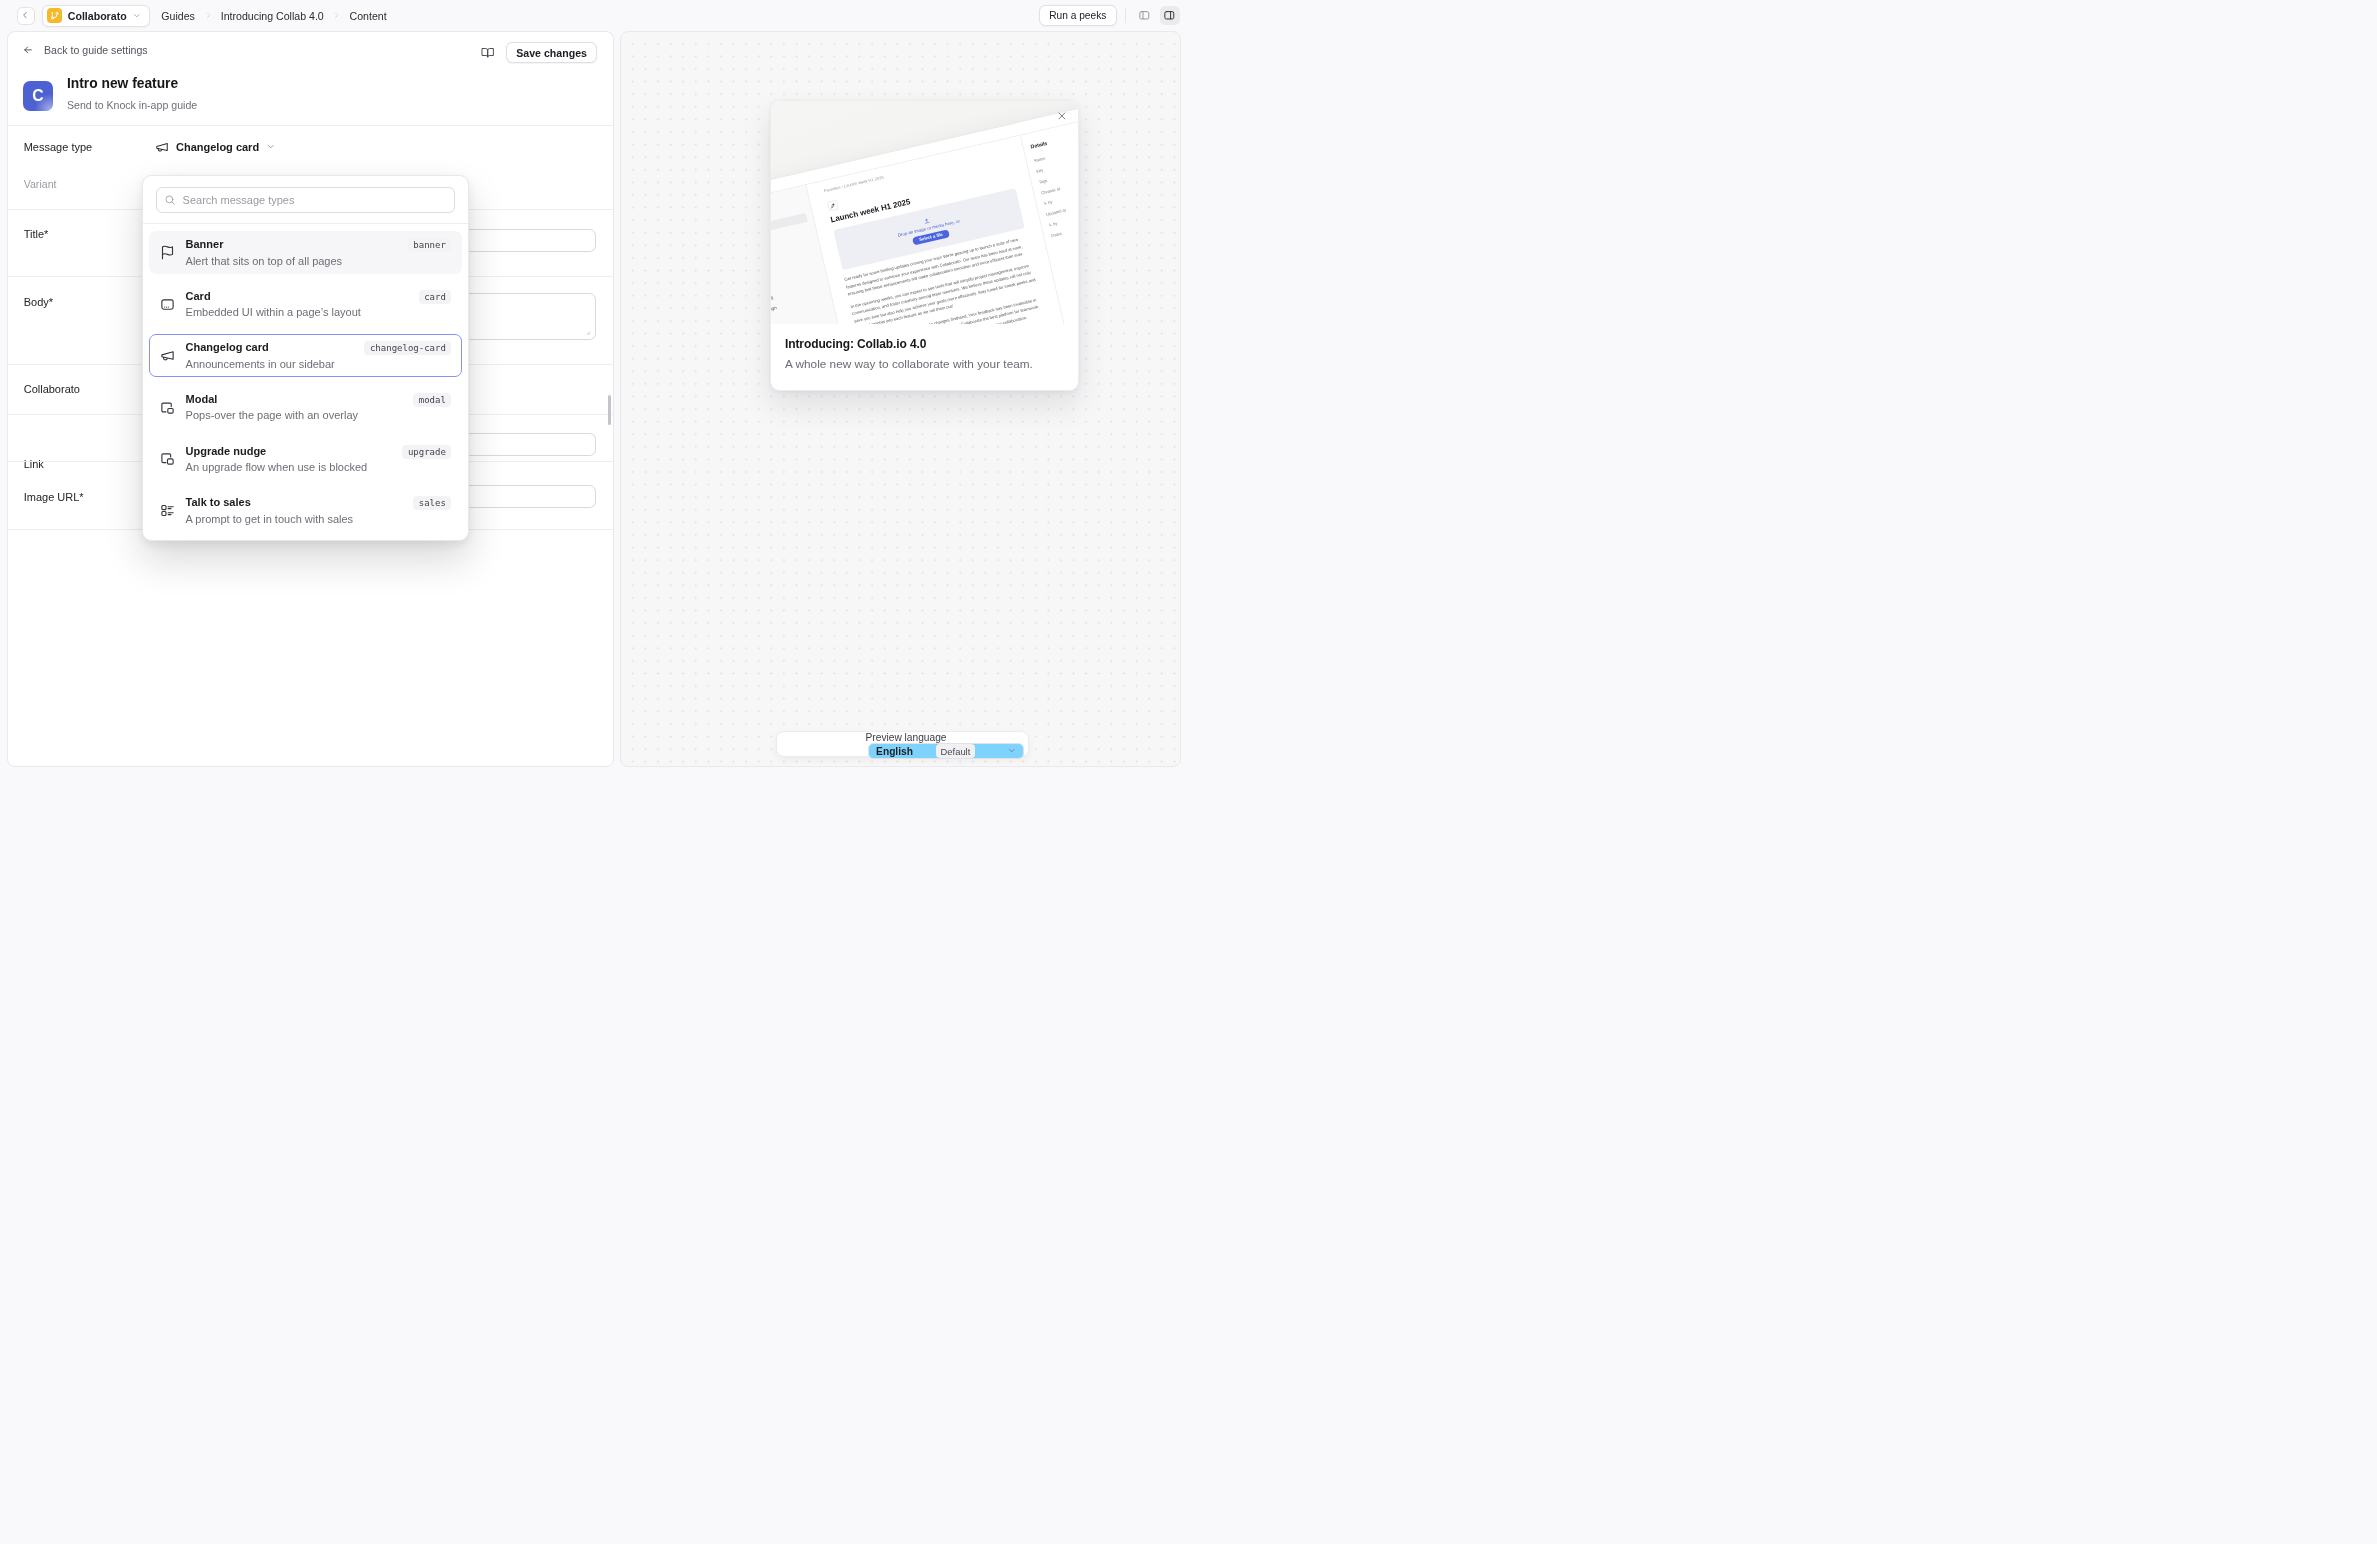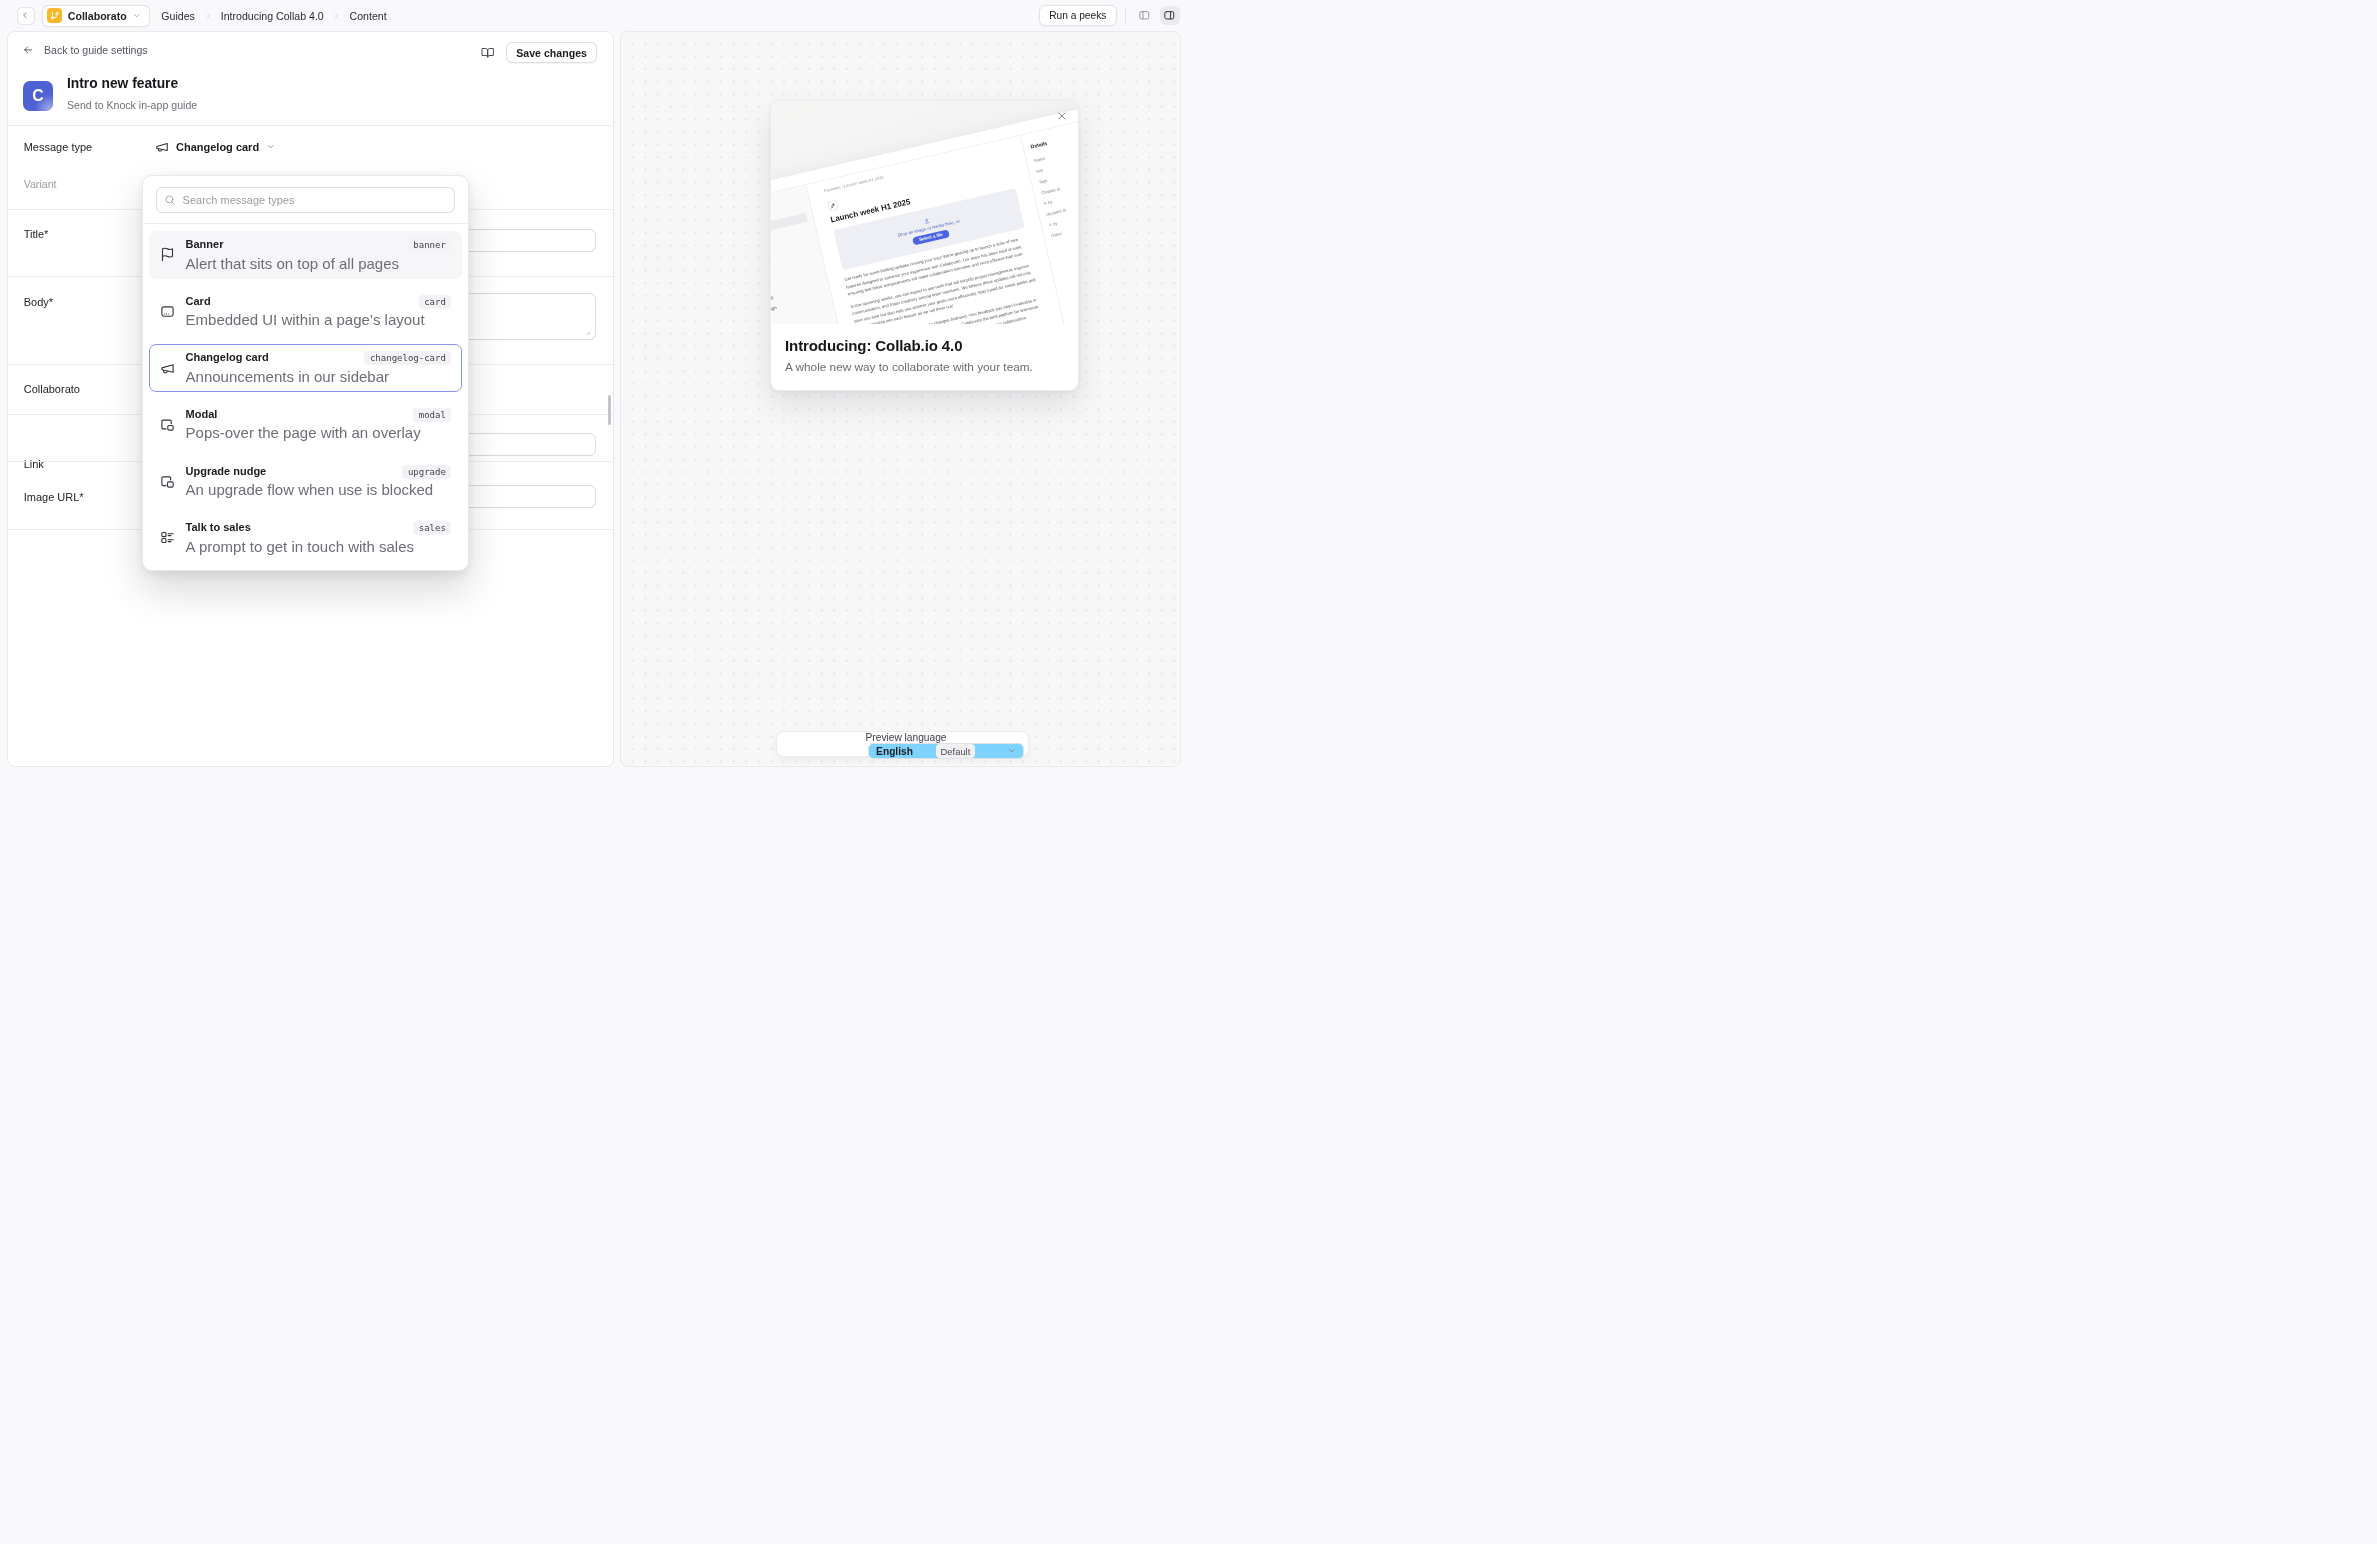--- a/index.html
+++ b/index.html
@@ -77,30 +77,30 @@
   .dd-item { display:flex; align-items:center; gap:10.2px; padding:6.3px 9.4px; border:1.6px solid transparent; border-radius:7px; margin-bottom:8.6px; }
   .dd-item:last-child { margin-bottom:0; }
   .dd-item.hover { background:#f6f6f8; }
   .dd-item.selected { border-color:#8594f2; }
   .dd-icon { width:15.7px; display:flex; justify-content:center; color:#33333b; }
   .dd-icon svg { width:15px; height:15px; }
   .dd-main { flex:1; min-width:0; }
   .dd-row { display:flex; align-items:flex-start; justify-content:space-between; }
   .dd-title { font-size:11px; font-weight:600; color:#1b1b20; }
   .dd-tag { font-family:"DejaVu Sans Mono",monospace; font-size:9px; color:#43434b; background:#f3f3f5; border-radius:3.9px; padding:2px 5.5px; }
-  .dd-desc { font-size:15px; color:#6d6d76; margin-top:2.4px; }
+  .dd-desc { font-size:11px; color:#6d6d76; margin-top:2.4px; }
 
   
   .preview-card { position:absolute; left:149px; top:68px; width:309px; height:291px; background:#fff; border:0.8px solid #ececef; border-radius:9.4px;
     box-shadow:0 14px 30px rgba(24,24,32,.10), 0 1.6px 4.7px rgba(24,24,32,.05); overflow:hidden; }
   .card-media { position:relative; height:223px; background:linear-gradient(160deg,#f5f5f4,#f1f1f1); overflow:hidden; }
   .close-btn { position:absolute; right:9.4px; top:8.6px; width:12.6px; height:12.6px; color:#4a4a52; z-index:5; }
   .close-btn svg { width:11.8px; height:11.8px; stroke-width:1.5; }
   .card-body { padding:13.4px 14px 0; }
-  .pc-title { font-size:15px; font-weight:700; color:#17171b; letter-spacing:-0.1px; }
+  .pc-title { font-size:12px; font-weight:700; color:#17171b; letter-spacing:-0.1px; }
   .pc-sub { font-size:11.8px; color:#6b6b74; margin-top:5.5px; }
 
   
   .shot { position:absolute; left:-59px; top:52px; width:452px; height:314px; background:#fff; border-radius:3.9px;
     transform:rotate(-13deg); transform-origin:42% 40%;
     box-shadow:0 17.3px 35px rgba(28,28,40,.16), 0 2.4px 7px rgba(28,28,40,.06);
     display:flex; flex-direction:column; overflow:hidden; }
   .shot-top { height:13.4px; border-bottom:0.8px solid #ededef; display:flex; align-items:center; justify-content:flex-end; gap:3.9px; padding:0 6.3px; }
   .shot-cols { flex:1; display:flex; min-height:0; }
   .shot-side { width:118px; background:#f9f9fa; border-right:0.8px solid #ededef; padding:17.3px 6.3px 6.3px; overflow:hidden; }

